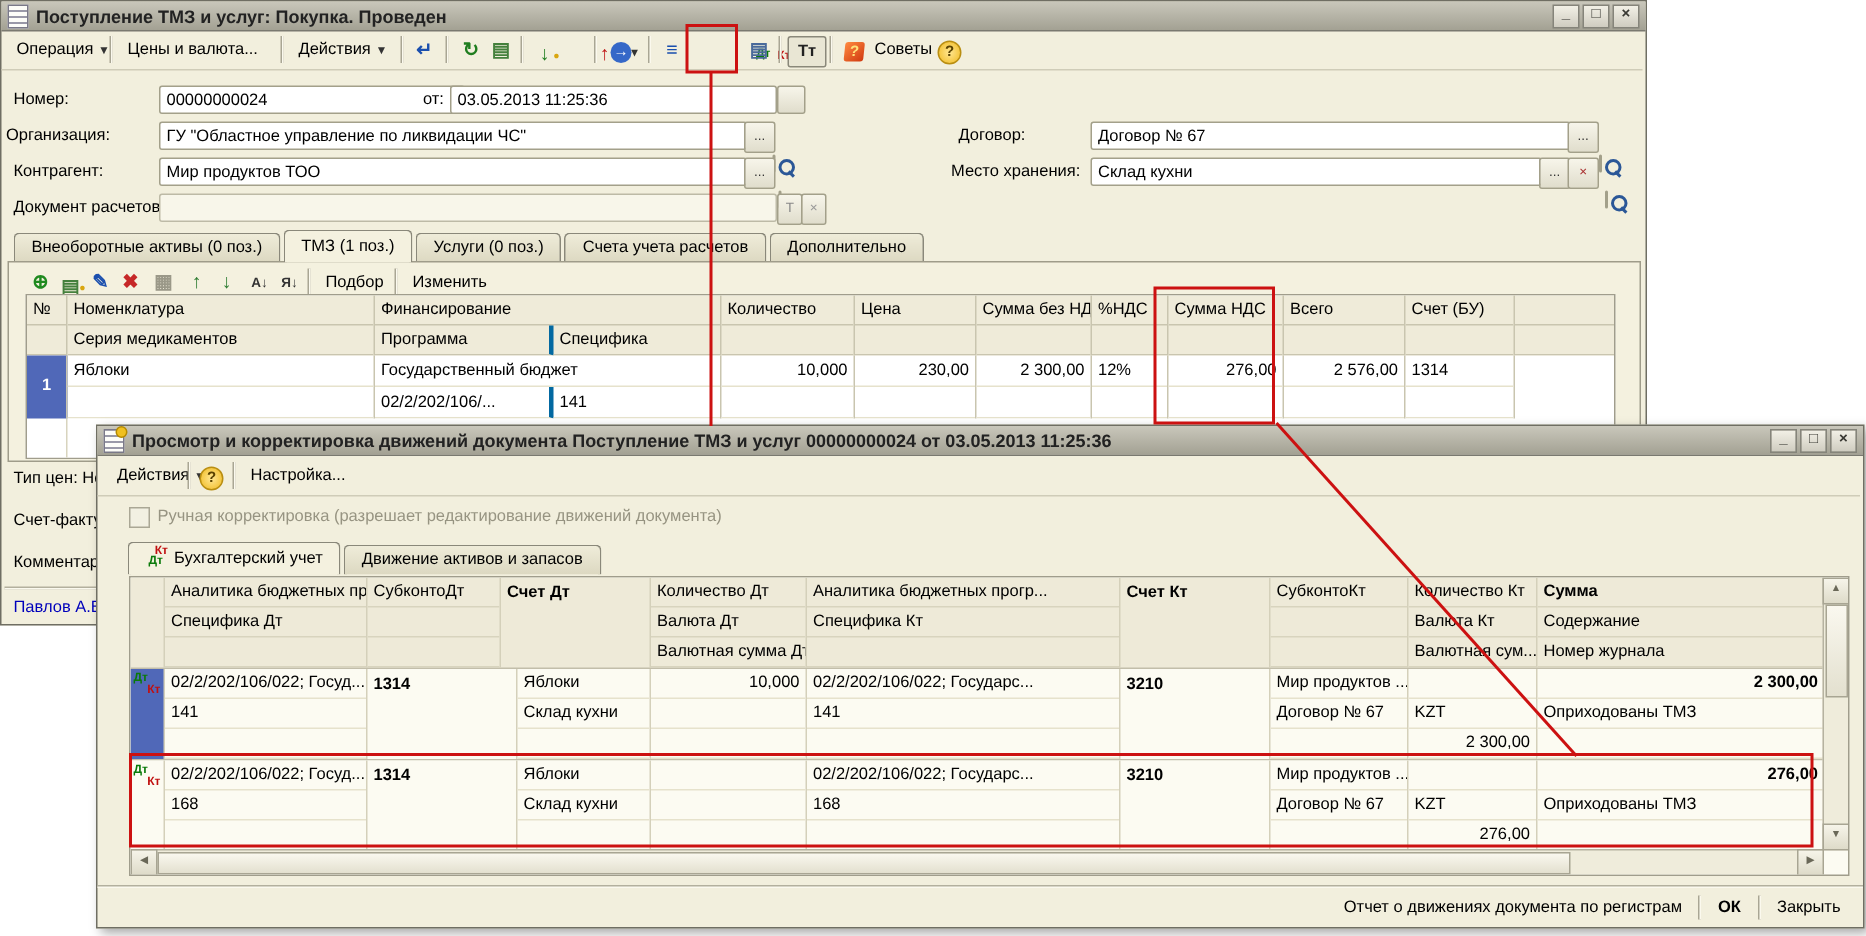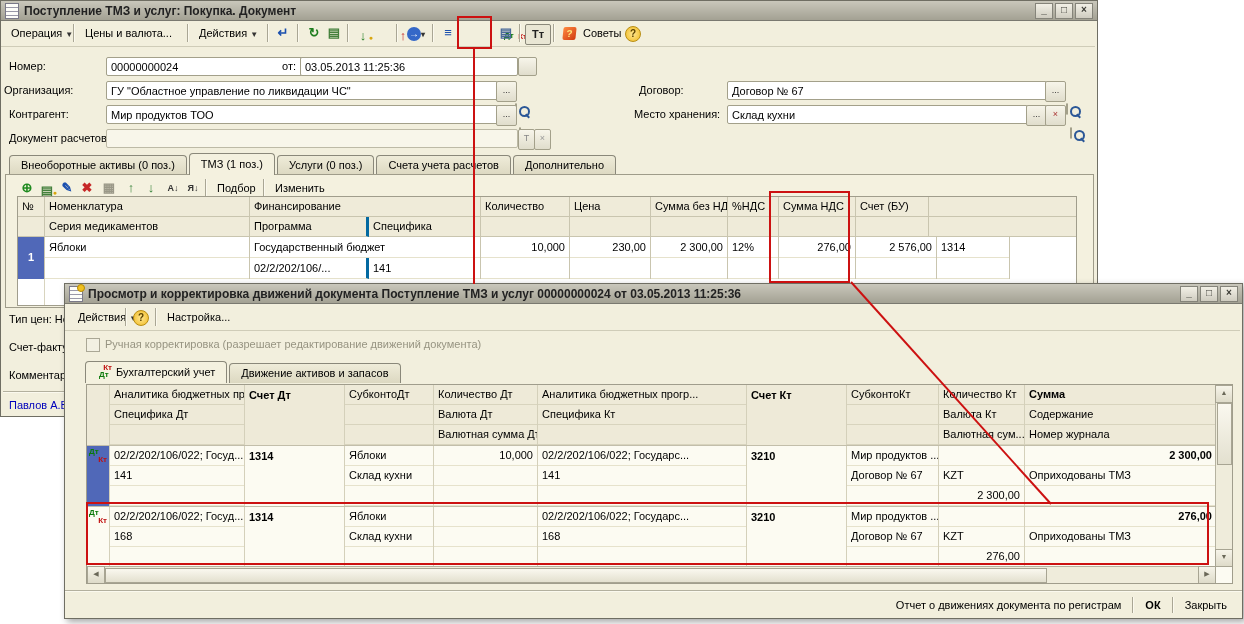--- a/index.html
+++ b/index.html
@@ -108,21 +108,21 @@
   .bold{font-weight:bold;}
   
   #ann{position:absolute;left:0;top:0;z-index:60;pointer-events:none;}
 </style>
 </head>
 <body>
 
 <section class="win" id="docwin" style="left:0;top:0;width:1096px;height:415px;">
   <div class="titlebar">
     <span class="docicon"></span>
-    <span class="ttext">Поступление ТМЗ и услуг: Покупка. Документ</span>
+    <span class="ttext">Поступление ТМЗ и услуг: Покупка. Проведен</span>
     <span class="wbtns">
       <span class="wbtn">_</span>
       <span class="wbtn">□</span>
       <span class="wbtn">×</span>
     </span>
   </div>
 
   
   <div class="tbar" style="left:0;top:20px;width:1094px;border-bottom:1px solid #cfccb8;">
     <span class="tbtn" style="left:4px;"><span>Операция</span> <span class="caret">▼</span></span>
@@ -245,20 +245,24 @@
           <div class="ds"></div>
         </div>
       <div class="dcol w-vat">
           <div class="ds">%НДС</div>
           <div class="ds"></div>
         </div>
       <div class="dcol w-vsum">
           <div class="ds">Сумма НДС</div>
           <div class="ds"></div>
         </div>
+      <div class="dcol w-total">
+          <div class="ds">Всего</div>
+          <div class="ds"></div>
+        </div>
       <div class="dcol w-acc">
           <div class="ds">Счет (БУ)</div>
           <div class="ds"></div>
         </div>
       <div class="dcol w-fill">
           <div class="ds"></div>
           <div class="ds"></div>
         </div>
     </div>
     <div class="dgr data">
@@ -346,26 +350,26 @@
 
   <div class="mframe">
     <div style="position:absolute;left:0;top:0;right:16px;bottom:16px;overflow:hidden;">
       <div class="mrow mhead">
         <div class="mc m-ic"></div>
         <div class="mc m-adt">
             <div class="ms">Аналитика бюджетных пр...</div>
             <div class="ms">Специфика Дт</div>
             <div class="ms"></div>
           </div>
-        <div class="mc m-acc single">Счет Дт</div>
         <div class="mc m-sub">
             <div class="ms">СубконтоДт</div>
             <div class="ms"></div>
             <div class="ms"></div>
           </div>
+        <div class="mc m-acc single">Счет Дт</div>
         <div class="mc m-qdt">
             <div class="ms">Количество Дт</div>
             <div class="ms">Валюта Дт</div>
             <div class="ms">Валютная сумма Дт</div>
           </div>
         <div class="mc m-akt">
             <div class="ms">Аналитика бюджетных прогр...</div>
             <div class="ms">Специфика Кт</div>
             <div class="ms"></div>
           </div>

